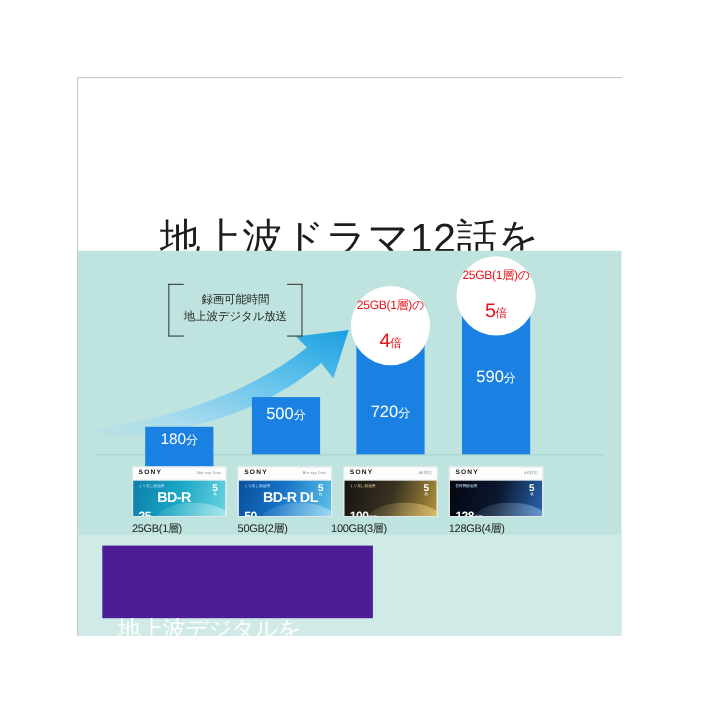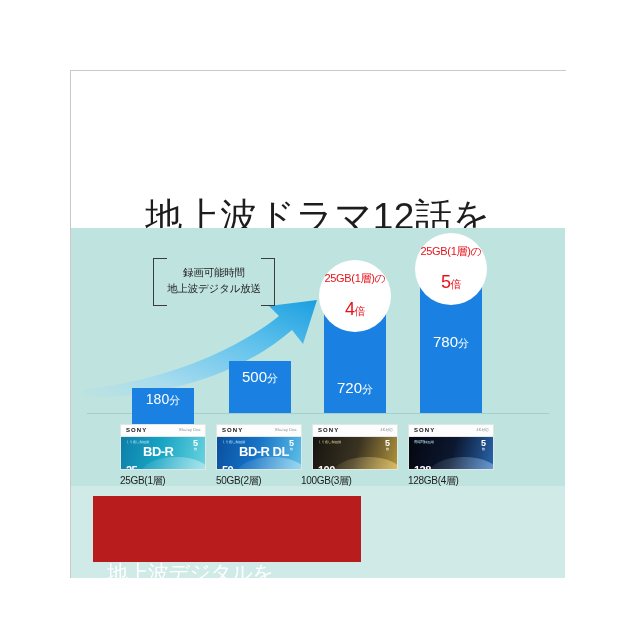--- a/index.html
+++ b/index.html
@@ -76,21 +76,21 @@
   }
   .bar .v{
     position:absolute;left:0;width:100%;top:7px;text-align:center;
     color:#ffffff;font-size:15px;letter-spacing:0px;white-space:nowrap;
   }
   .bar .v .u{font-size:11px;}
   .bar.b1{left:61px;top:160px;width:62px;height:42px;}
   .bar.b1 .v{top:3px;font-size:14px;}
   .bar.b2{left:158px;top:133px;width:62px;height:52px;}
   .bar.b3{left:253px;top:78px;width:62px;height:107px;}
-  .bar.b3 .v{top:auto;bottom:16px;}
+  .bar.b3 .v{top:auto;bottom:30px;}
   .bar.b4{left:349px;top:48px;width:62px;height:137px;}
   .bar.b4 .v{top:auto;bottom:62px;}
 
   
   .callout{
     position:absolute;border-radius:50%;background:#ffffff;
     display:flex;flex-direction:column;align-items:center;justify-content:center;
     color:#e8121a;text-align:center;line-height:1.1;
   }
   .callout .c1{font-size:11px;letter-spacing:-0.3px;}
@@ -165,22 +165,22 @@
     position:absolute;top:246px;width:86px;text-align:left;
     font-size:10px;color:#1d1d1d;letter-spacing:-0.3px;
   }
   .cap-label.c1{left:49px;}
   .cap-label.c2{left:145px;}
   .cap-label.c3{left:230px;}
   .cap-label.c4{left:337px;}
 
   
   .banner{
-    position:absolute;left:22px;top:268px;width:268px;height:66px;
-    background:#b91c1c;
+    position:absolute;left:22px;top:268px;width:246px;height:66px;
+    background:#4c1d95;
   }
   .banner .btext{
     position:absolute;left:14px;top:7px;color:#ffffff;
     font-size:21px;line-height:1.34;letter-spacing:-0.5px;white-space:pre;
   }
 </style>
 </head>
 <body>
 
 <div id="page">
@@ -221,21 +221,21 @@
     <div class="bar b1">
       <div class="v"><span>180</span><span class="u">分</span></div>
     </div>
     <div class="bar b2">
       <div class="v"><span>500</span><span class="u">分</span></div>
     </div>
     <div class="bar b3">
       <div class="v"><span>720</span><span class="u">分</span></div>
     </div>
     <div class="bar b4">
-      <div class="v"><span>780</span><span class="u">分</span></div>
+      <div class="v"><span>590</span><span class="u">分</span></div>
     </div>
 
     <div class="callout cal-a">
       <div class="c1">25GB(1層)の</div>
       <div class="c2"><span>4</span><span class="u">倍</span></div>
     </div>
     <div class="callout cal-b">
       <div class="c1">25GB(1層)の</div>
       <div class="c2"><span>5</span><span class="u">倍</span></div>
     </div>

